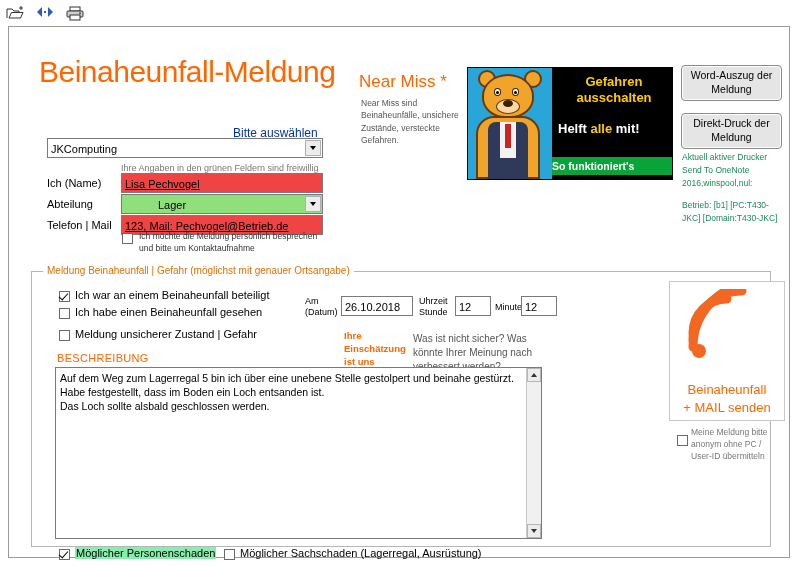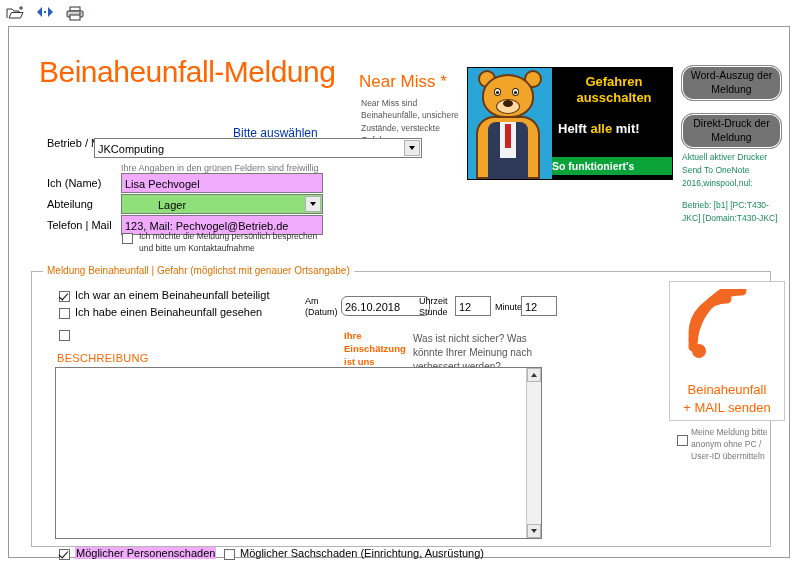--- a/index.html
+++ b/index.html
@@ -214,23 +214,23 @@
     color: #fff;
     font-weight: bold;
     font-size: 10.5px;
     padding: 3px 0;
     box-sizing: border-box;
   }
 
   
   .btn-3d {
     position: absolute;
-    background: #737373;
+    background: #e5e5e5;
     border: 1px solid #8a8a8a;
-    border-radius: 12px;
+    border-radius: 4px;
     box-shadow: inset 0 0 0 1px #ffffff;
     font-size: 10.5px;
     text-align: center;
     color: #000;
     display: flex;
     align-items: center;
     justify-content: center;
     line-height: 1.3;
     cursor: pointer;
   }
@@ -278,21 +278,21 @@
     border: 1px solid #7a7a7a;
     background: #ffffff;
     font-size: 11px;
     padding: 2px 3px;
     color: #000;
     line-height: 16px;
     height: 20px;
     overflow: hidden;
     white-space: nowrap;
   }
-  .field.green { background: #f0abfc; }
+  .field.green { background: #ef4444; text-decoration: underline; }
   .combo {
     position: absolute;
     box-sizing: border-box;
     border: 1px solid #7a7a7a;
     background: #ffffff;
     height: 20px;
     font-size: 11px;
     padding: 2px 3px;
     color: #000;
     line-height: 16px;
@@ -544,21 +544,21 @@
     </div>
   </div>
 
   <div class="btn-3d" id="btn-word">Word-Auszug der Meldung</div>
   <div class="btn-3d" id="btn-direct">Direkt-Druck der Meldung</div>
   <div class="printer-info">Aktuell aktiver Drucker Send To OneNote 2016,winspool,nul:</div>
   <div class="user-info">Betrieb: [b1] [PC:T430-JKC] [Domain:T430-JKC]</div>
 
   <div class="lbl" style="left:38px; top:99px;margin-top:11px;">Betrieb / Mandant</div>
   <div class="lbl-blue" style="left:224px; top:99px;">Bitte auswählen</div>
-  <div class="combo" style="left:38px; top:111px; width:328px;margin-left:47px;">
+  <div class="combo" style="left:38px; top:111px; width:276px;">
     <span>JKComputing</span>
     <span class="arrow"></span>
   </div>
 
   <div class="lbl-gray" style="left:112px; top:136px;">Ihre Angaben in den grünen Feldern sind freiwillig</div>
 
   <div class="lbl" style="left:38px; top:150px;">Ich (Name)</div>
   <div class="field green" style="left:112px; top:146px; width:202px;">Lisa Pechvogel</div>
 
   <div class="lbl" style="left:38px; top:171px;">Abteilung</div>
@@ -576,44 +576,48 @@
   <div class="groupbox"></div>
   <div class="groupbox-title">Meldung Beinaheunfall | Gefahr  (möglichst mit genauer Ortsangabe)</div>
 
   <div class="cb checked" style="left:50px; top:264px;"></div>
   <div class="lbl" style="left:66px; top:262px;">Ich war an einem Beinaheunfall beteiligt</div>
 
   <div class="cb" style="left:50px; top:281px;"></div>
   <div class="lbl" style="left:66px; top:279px;">Ich habe einen Beinaheunfall gesehen</div>
 
   <div class="cb" style="left:50px; top:303px;"></div>
+  <div class="lbl" style="left:66px; top:301px;">Meldung unsicherer Zustand | Gefahr</div>
 
   <div class="dt-lbl" style="left:296px; top:269px; width:32px;">Am (Datum)</div>
-  <div class="field" style="left:332px; top:269px; width:89px;border-radius:6px;">26.10.2018</div>
+  <div class="field" style="left:332px; top:269px; width:72px;">26.10.2018</div>
   <div class="dt-lbl" style="left:410px; top:269px; width:36px;">Uhrzeit Stunde</div>
   <div class="field" style="left:446px; top:269px; width:36px;">12</div>
   <div class="dt-lbl" style="left:486px; top:275px; width:32px;">Minute</div>
   <div class="field" style="left:512px; top:269px; width:36px;">12</div>
 
   <div class="note-orange" style="left:335px; top:303px; width:64px;">Ihre Einschätzung ist uns wichtig!</div>
   <div class="note-gray" style="left:404px; top:305px; width:122px;">Was ist nicht sicher? Was könnte Ihrer Meinung nach verbessert werden?</div>
 
   <div class="descr-label">BESCHREIBUNG</div>
   <div class="textarea-box">
+    <div class="textarea-text">Auf dem Weg zum Lagerregal 5 bin ich über eine unebene Stelle gestolpert und beinahe gestürzt.
+Habe festgestellt, dass im Boden ein Loch entsanden ist.
+Das Loch sollte alsbald geschlossen werden.</div>
     <div class="scrollbar">
       <div class="sb-arrow up"></div>
       <div class="sb-arrow down"></div>
     </div>
   </div>
 
   <div class="cb checked" style="left:50px; top:522px;"></div>
-  <div class="lbl" style="left:66px; top:520px; background:#f0abfc; padding:0 1px;">Möglicher Personenschaden</div>
+  <div class="lbl" style="left:66px; top:520px; background:#86efac; padding:0 1px;">Möglicher Personenschaden</div>
 
   <div class="cb" style="left:215px; top:522px;"></div>
-  <div class="lbl" style="left:231px; top:520px;">Möglicher Sachschaden (Einrichtung, Ausrüstung)</div>
+  <div class="lbl" style="left:231px; top:520px;">Möglicher Sachschaden (Lagerregal, Ausrüstung)</div>
 
   <div class="sendbox"></div>
   <div class="wifi">
     <svg width="84" height="72" viewBox="0 0 84 72">
       <g fill="none" stroke="#f26722" stroke-linecap="round">
         <circle cx="12" cy="62" r="7" fill="#f26722" stroke="none"></circle>
         <path d="M6 44 A34 34 0 0 1 40 10" stroke-width="9"></path>
         <path d="M6 29 A49 49 0 0 1 55 -20" stroke-width="9" transform="translate(0,22)"></path>
         <path d="M6 14 A64 64 0 0 1 70 -50" stroke-width="9" transform="translate(0,44)"></path>
       </g>

